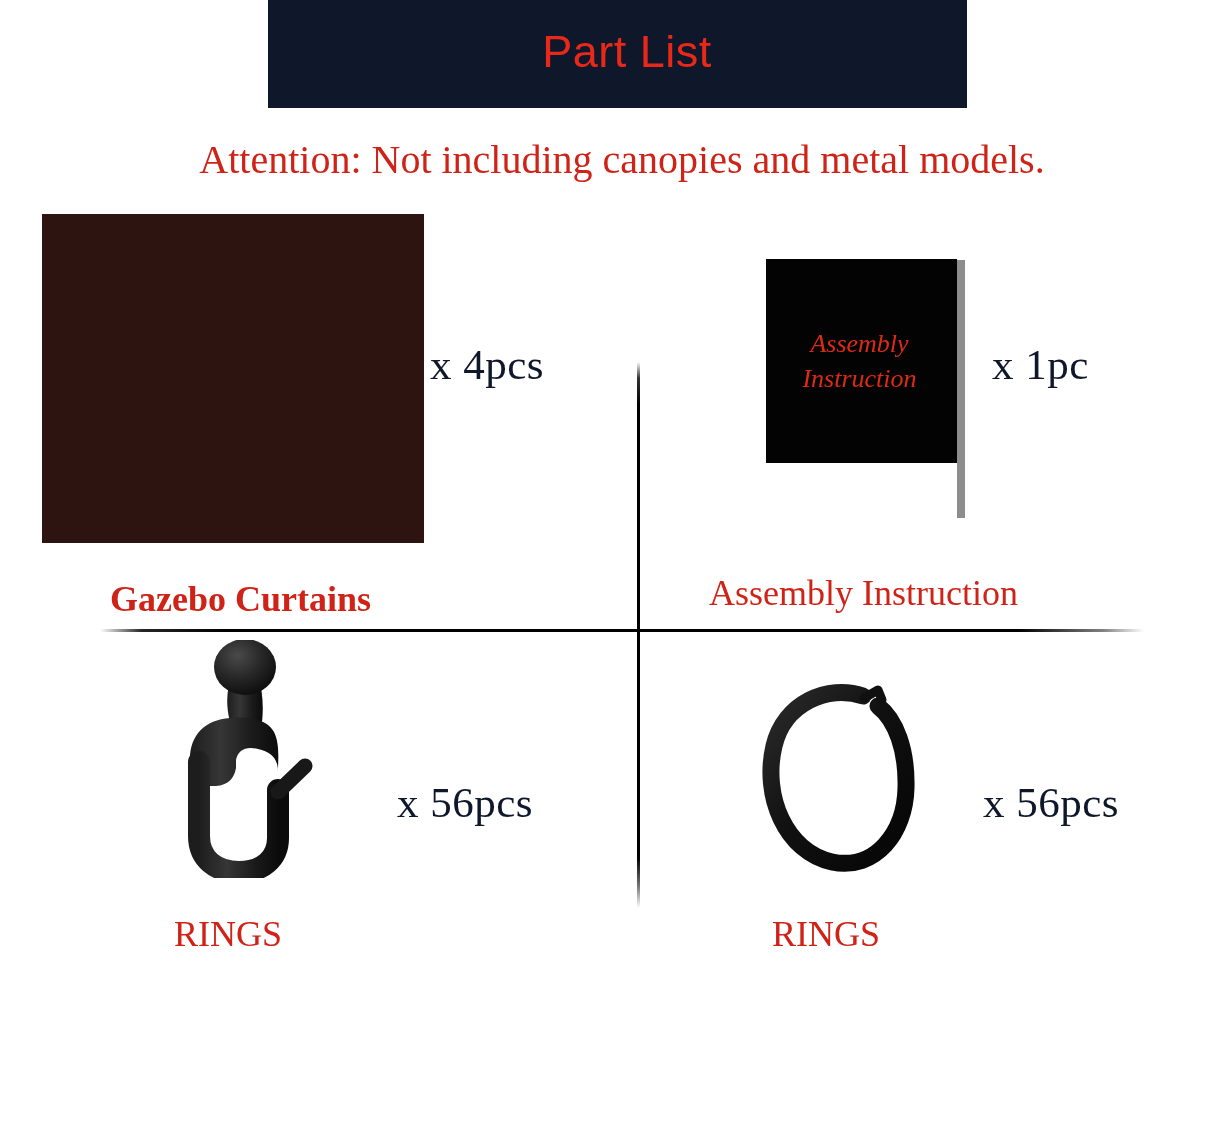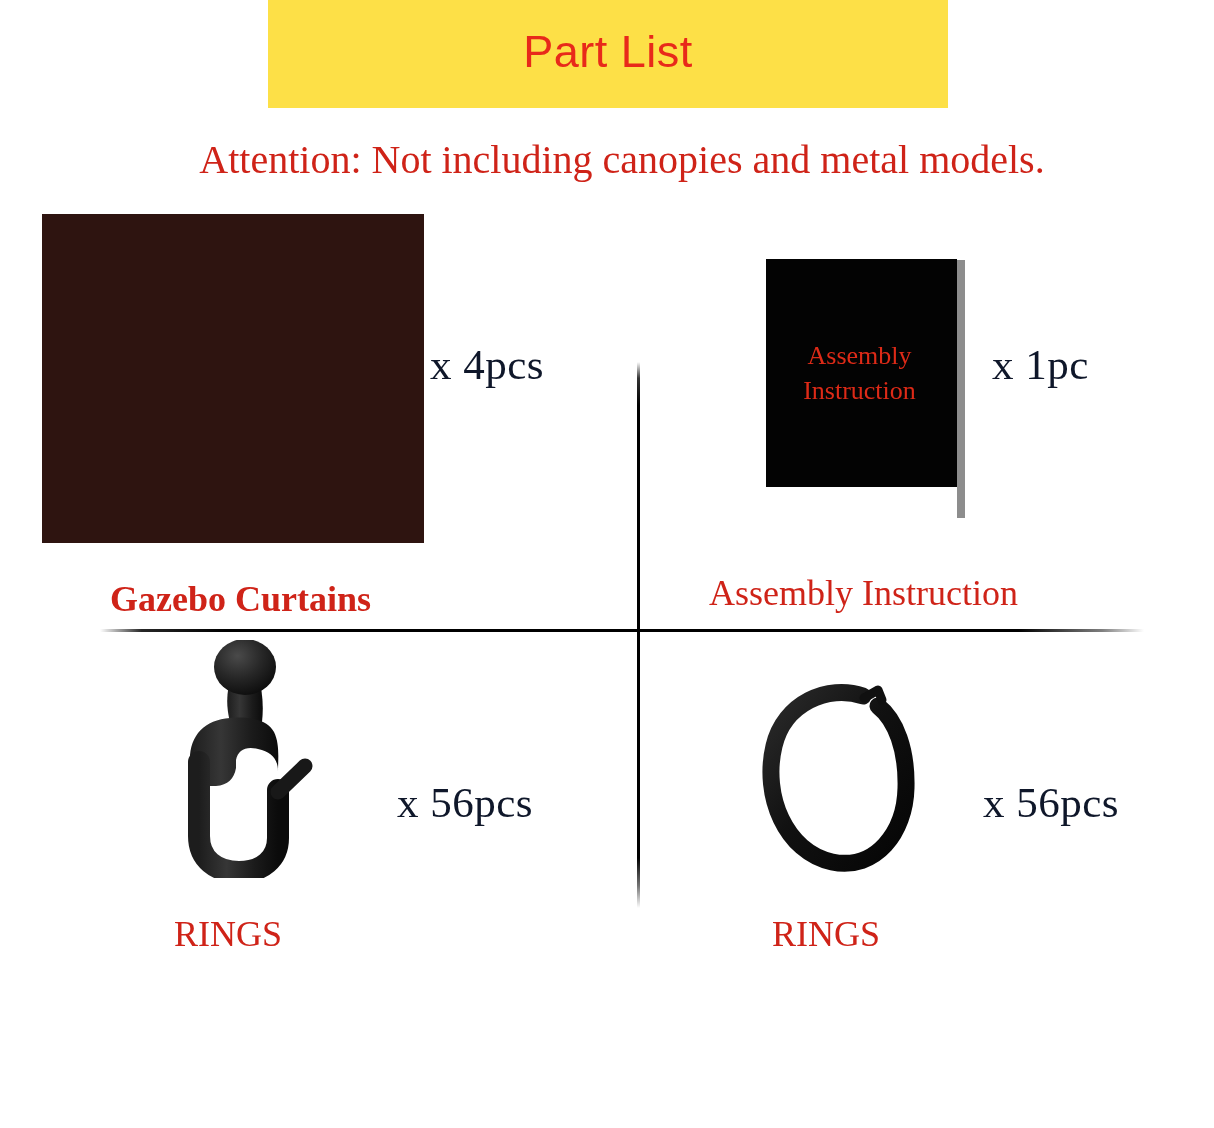--- a/index.html
+++ b/index.html
@@ -16,24 +16,25 @@
     -webkit-font-smoothing: antialiased;
   }
 
   
   .title-banner {
     position: absolute;
     left: 268px;
     top: 0px;
     width: 680px;
     height: 108px;
-    background: #fde047;
+    background: #0f172a;
     display: flex;
     align-items: center;
     justify-content: center;
+    padding-left: 19px;
   }
   .title-text {
     font-family: "Liberation Sans", sans-serif;
     font-size: 45px;
     color: #e8291a;
     letter-spacing: 0.5px;
     line-height: 1;
     margin-top: -6px;
   }
 
@@ -123,26 +124,27 @@
     left: 766px;
     top: 259px;
     width: 199px;
     height: 260px;
   }
   .booklet-cover {
     position: absolute;
     left: 0;
     top: 0;
     width: 191px;
-    height: 228px;
+    height: 204px;
     background: #030303;
     display: flex;
     flex-direction: column;
     align-items: center;
     justify-content: center;
+    font-style: italic;
   }
   .booklet-spine {
     position: absolute;
     right: 0;
     top: 1px;
     width: 8px;
     height: 258px;
     background: #8d8d8d;
   }
   .booklet-title {

